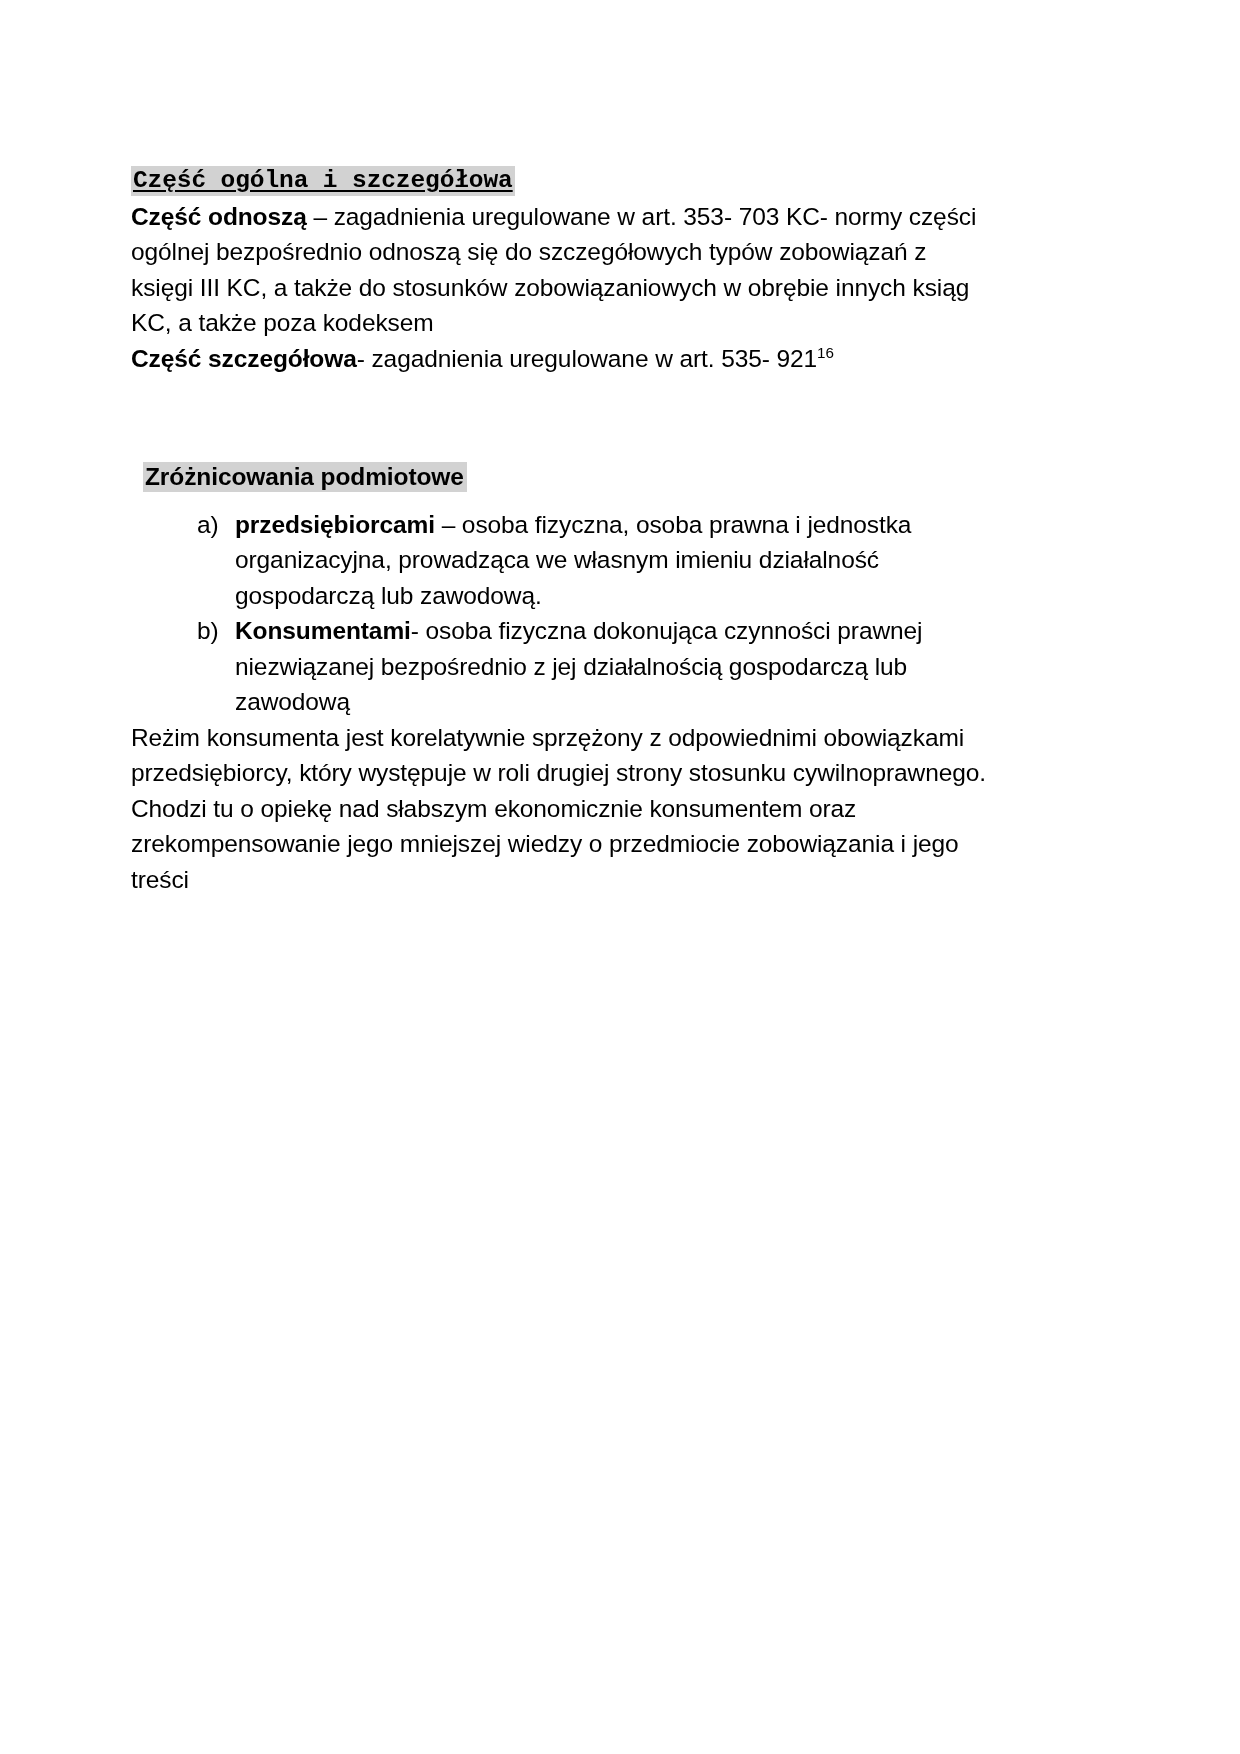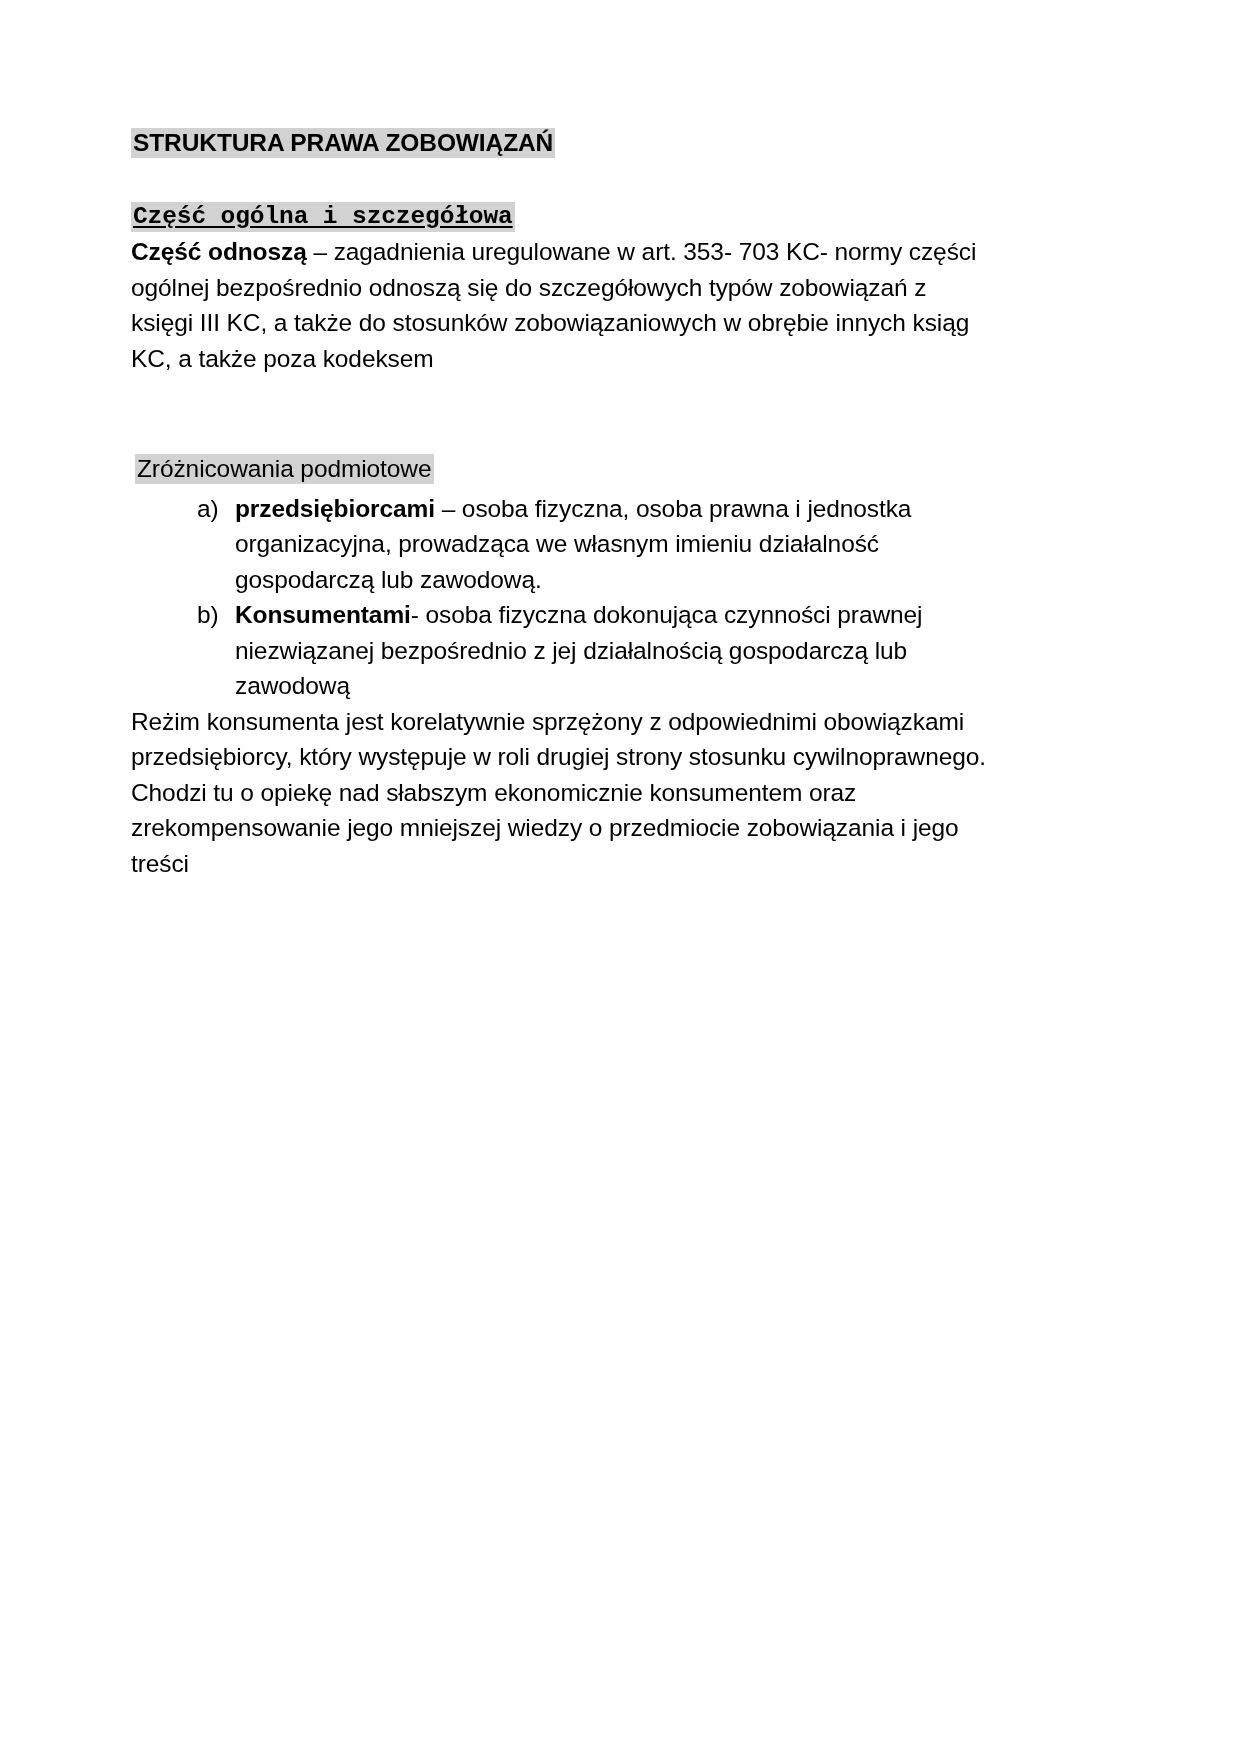--- a/index.html
+++ b/index.html
@@ -54,23 +54,23 @@
     display: block;
     margin: 0;
   }
   .heading .hl {
     text-decoration: underline;
     text-underline-offset: 3px;
     padding: 1px 2px 2px 2px;
     font-family: Liberation Mono, monospace;
   }
   .heading-plain {
-    font-weight: normal;
+    font-weight: bold;
     display: block;
-    margin: 4px;
+    margin: 12px;
   }
   .heading-plain .hl {
     padding: 1px 3px 2px 2px;
   }
   .para {
     margin: 0;
     display: block;
     max-width: 862px;
   }
   b, .b {
@@ -98,28 +98,28 @@
     top: 0;
     width: 34px;
   }
 </style>
 </head>
 <body>
 
 <div class="page">
   <div class="doc-body">
 
-    <div class="title"><span class="hl">STRUKTURA PRAWA ZOBOWIĄZAŃ</span></div>
 
     <div class="gap-lg"></div>
 
     <div class="heading"><span class="hl">Część ogólna i szczegółowa</span></div>
 
     <div class="para"><b>Część odnoszą</b><span> – zagadnienia uregulowane w art. 353- 703 KC- normy części ogólnej bezpośrednio odnoszą się do szczegółowych typów zobowiązań z księgi III KC, a także do stosunków zobowiązaniowych w obrębie innych ksiąg KC, a także poza kodeksem</span></div>
 
+    <div class="para"><b>Część szczegółowa</b><span>- zagadnienia uregulowane w art. 535- 921</span><sup>16</sup></div>
 
     <div class="gap-xl"></div>
 
     <div class="heading-plain"><span class="hl">Zróżnicowania podmiotowe</span></div>
 
 
     <ol class="alpha">
       <li>
         <span class="marker">a)</span><b>przedsiębiorcami</b><span> – osoba fizyczna, osoba prawna i jednostka organizacyjna, prowadząca we własnym imieniu działalność gospodarczą lub zawodową.</span>
       </li>

